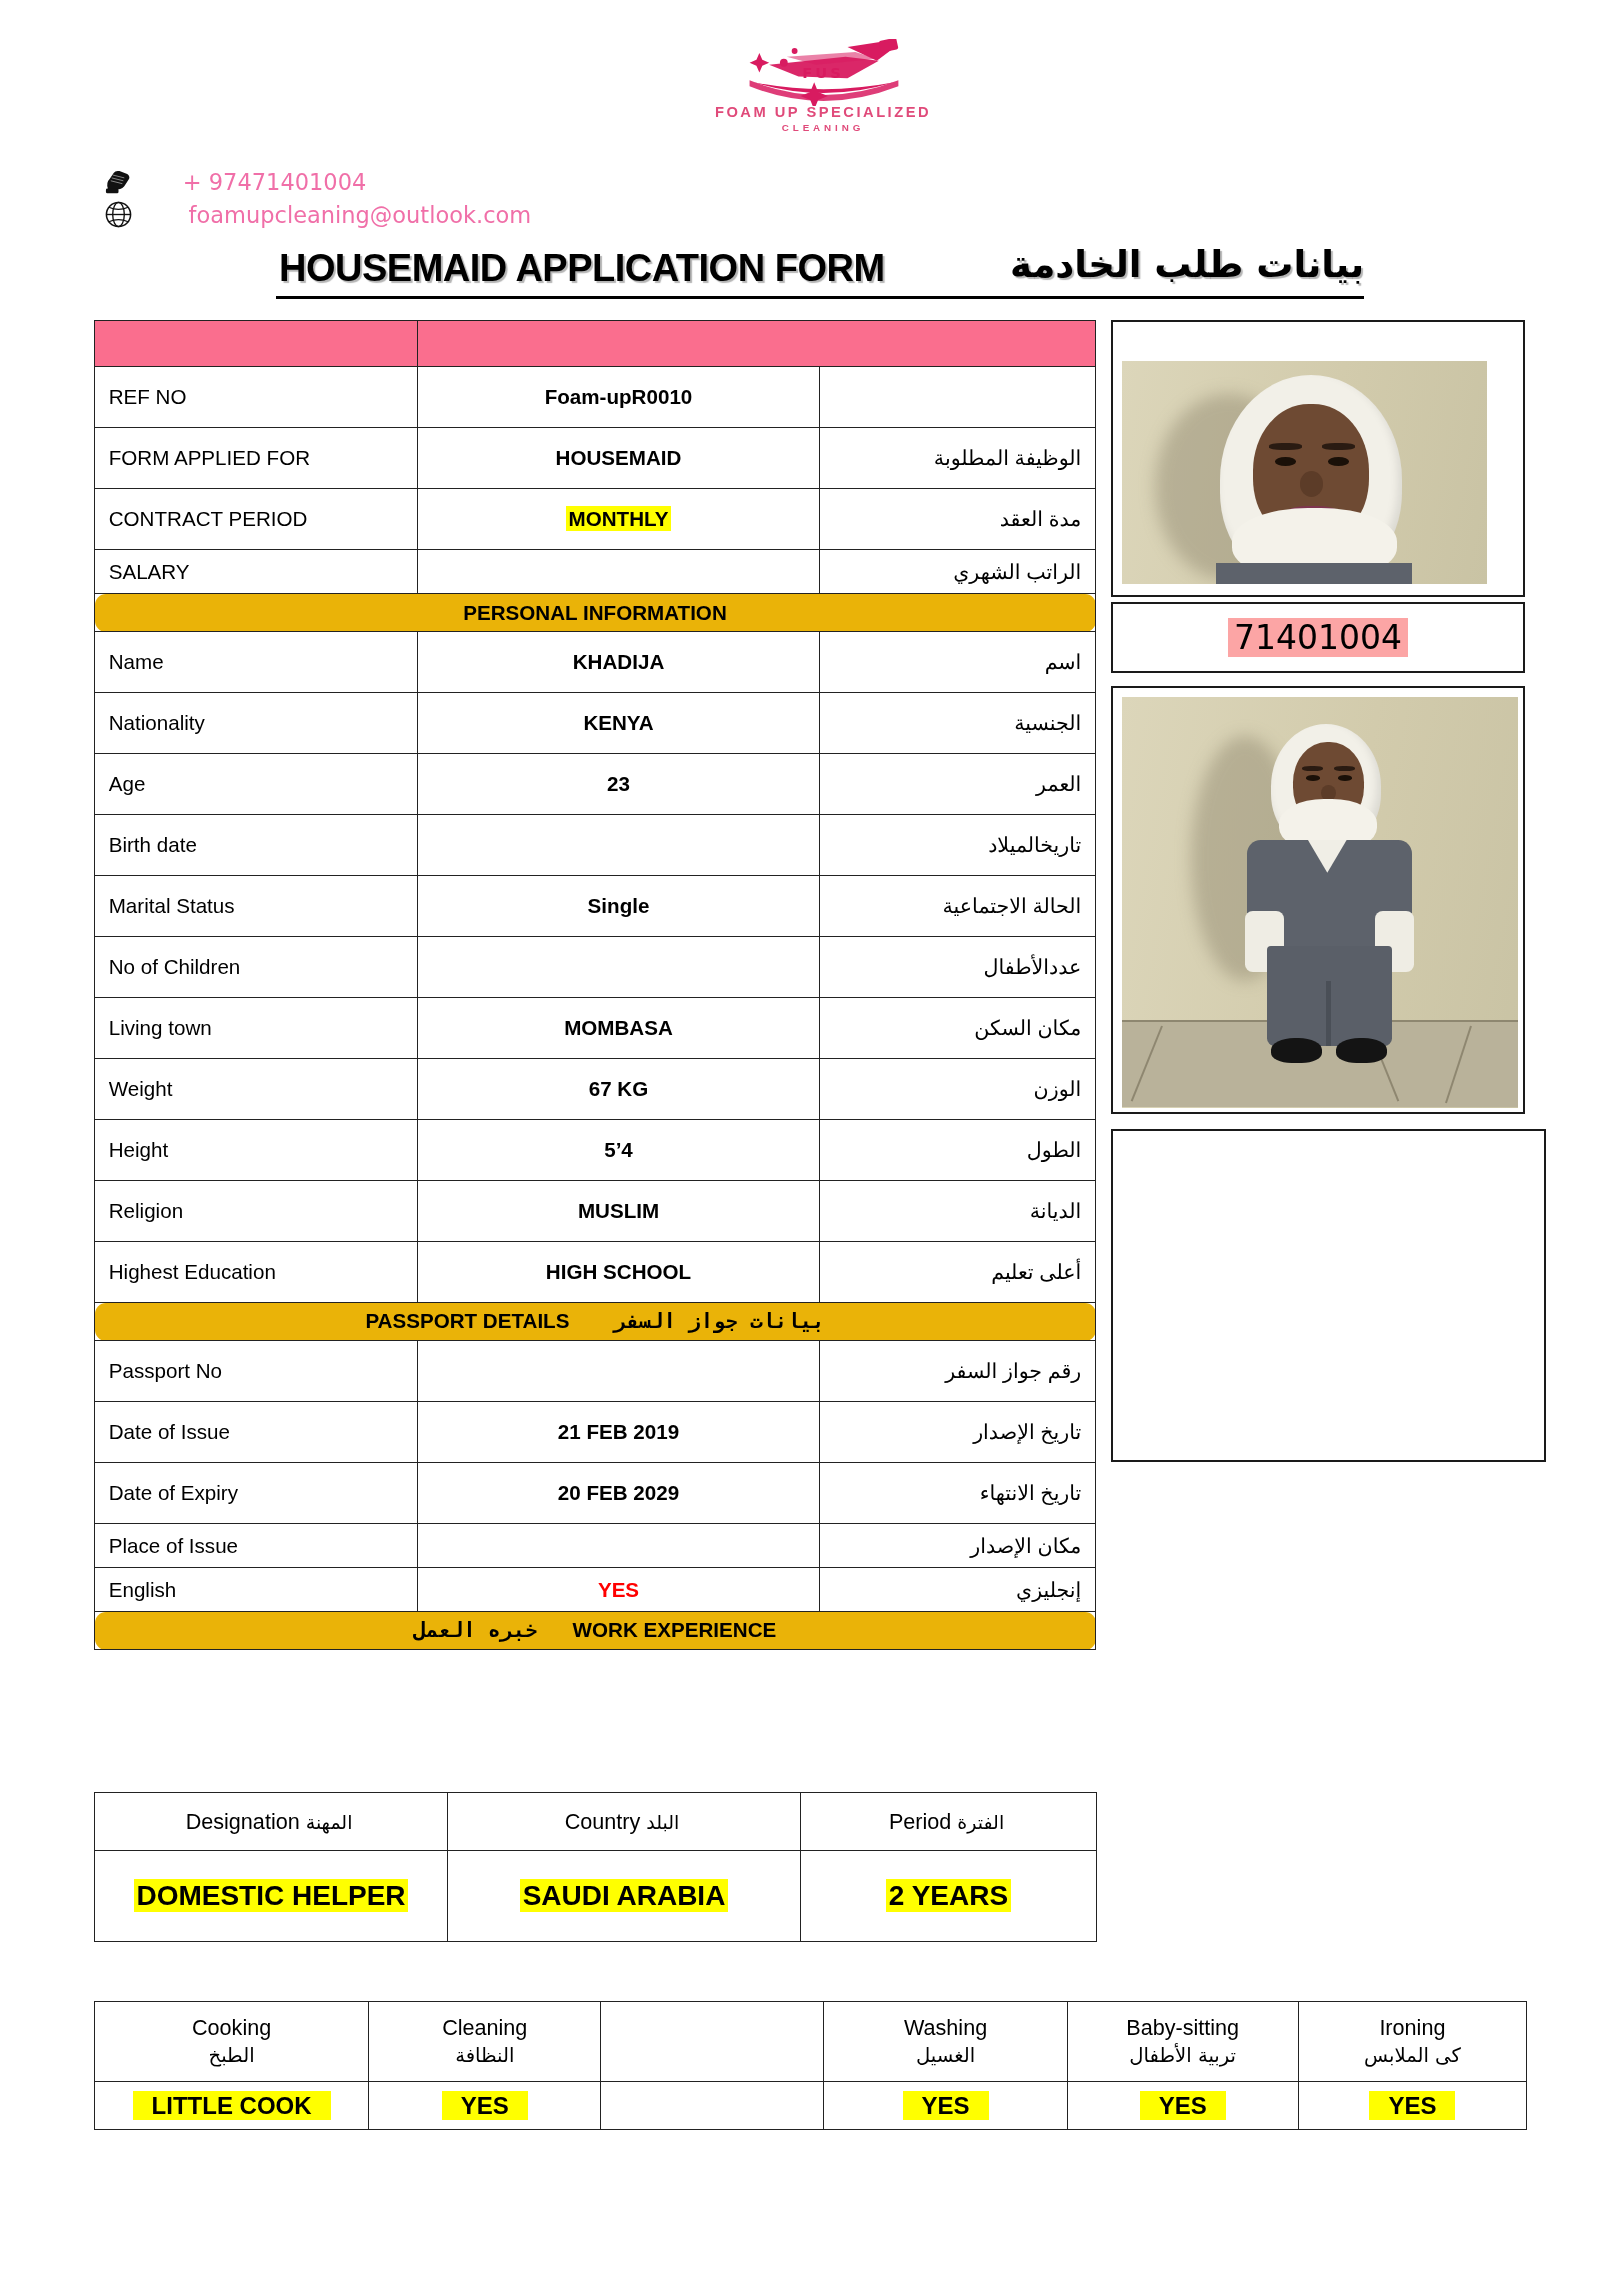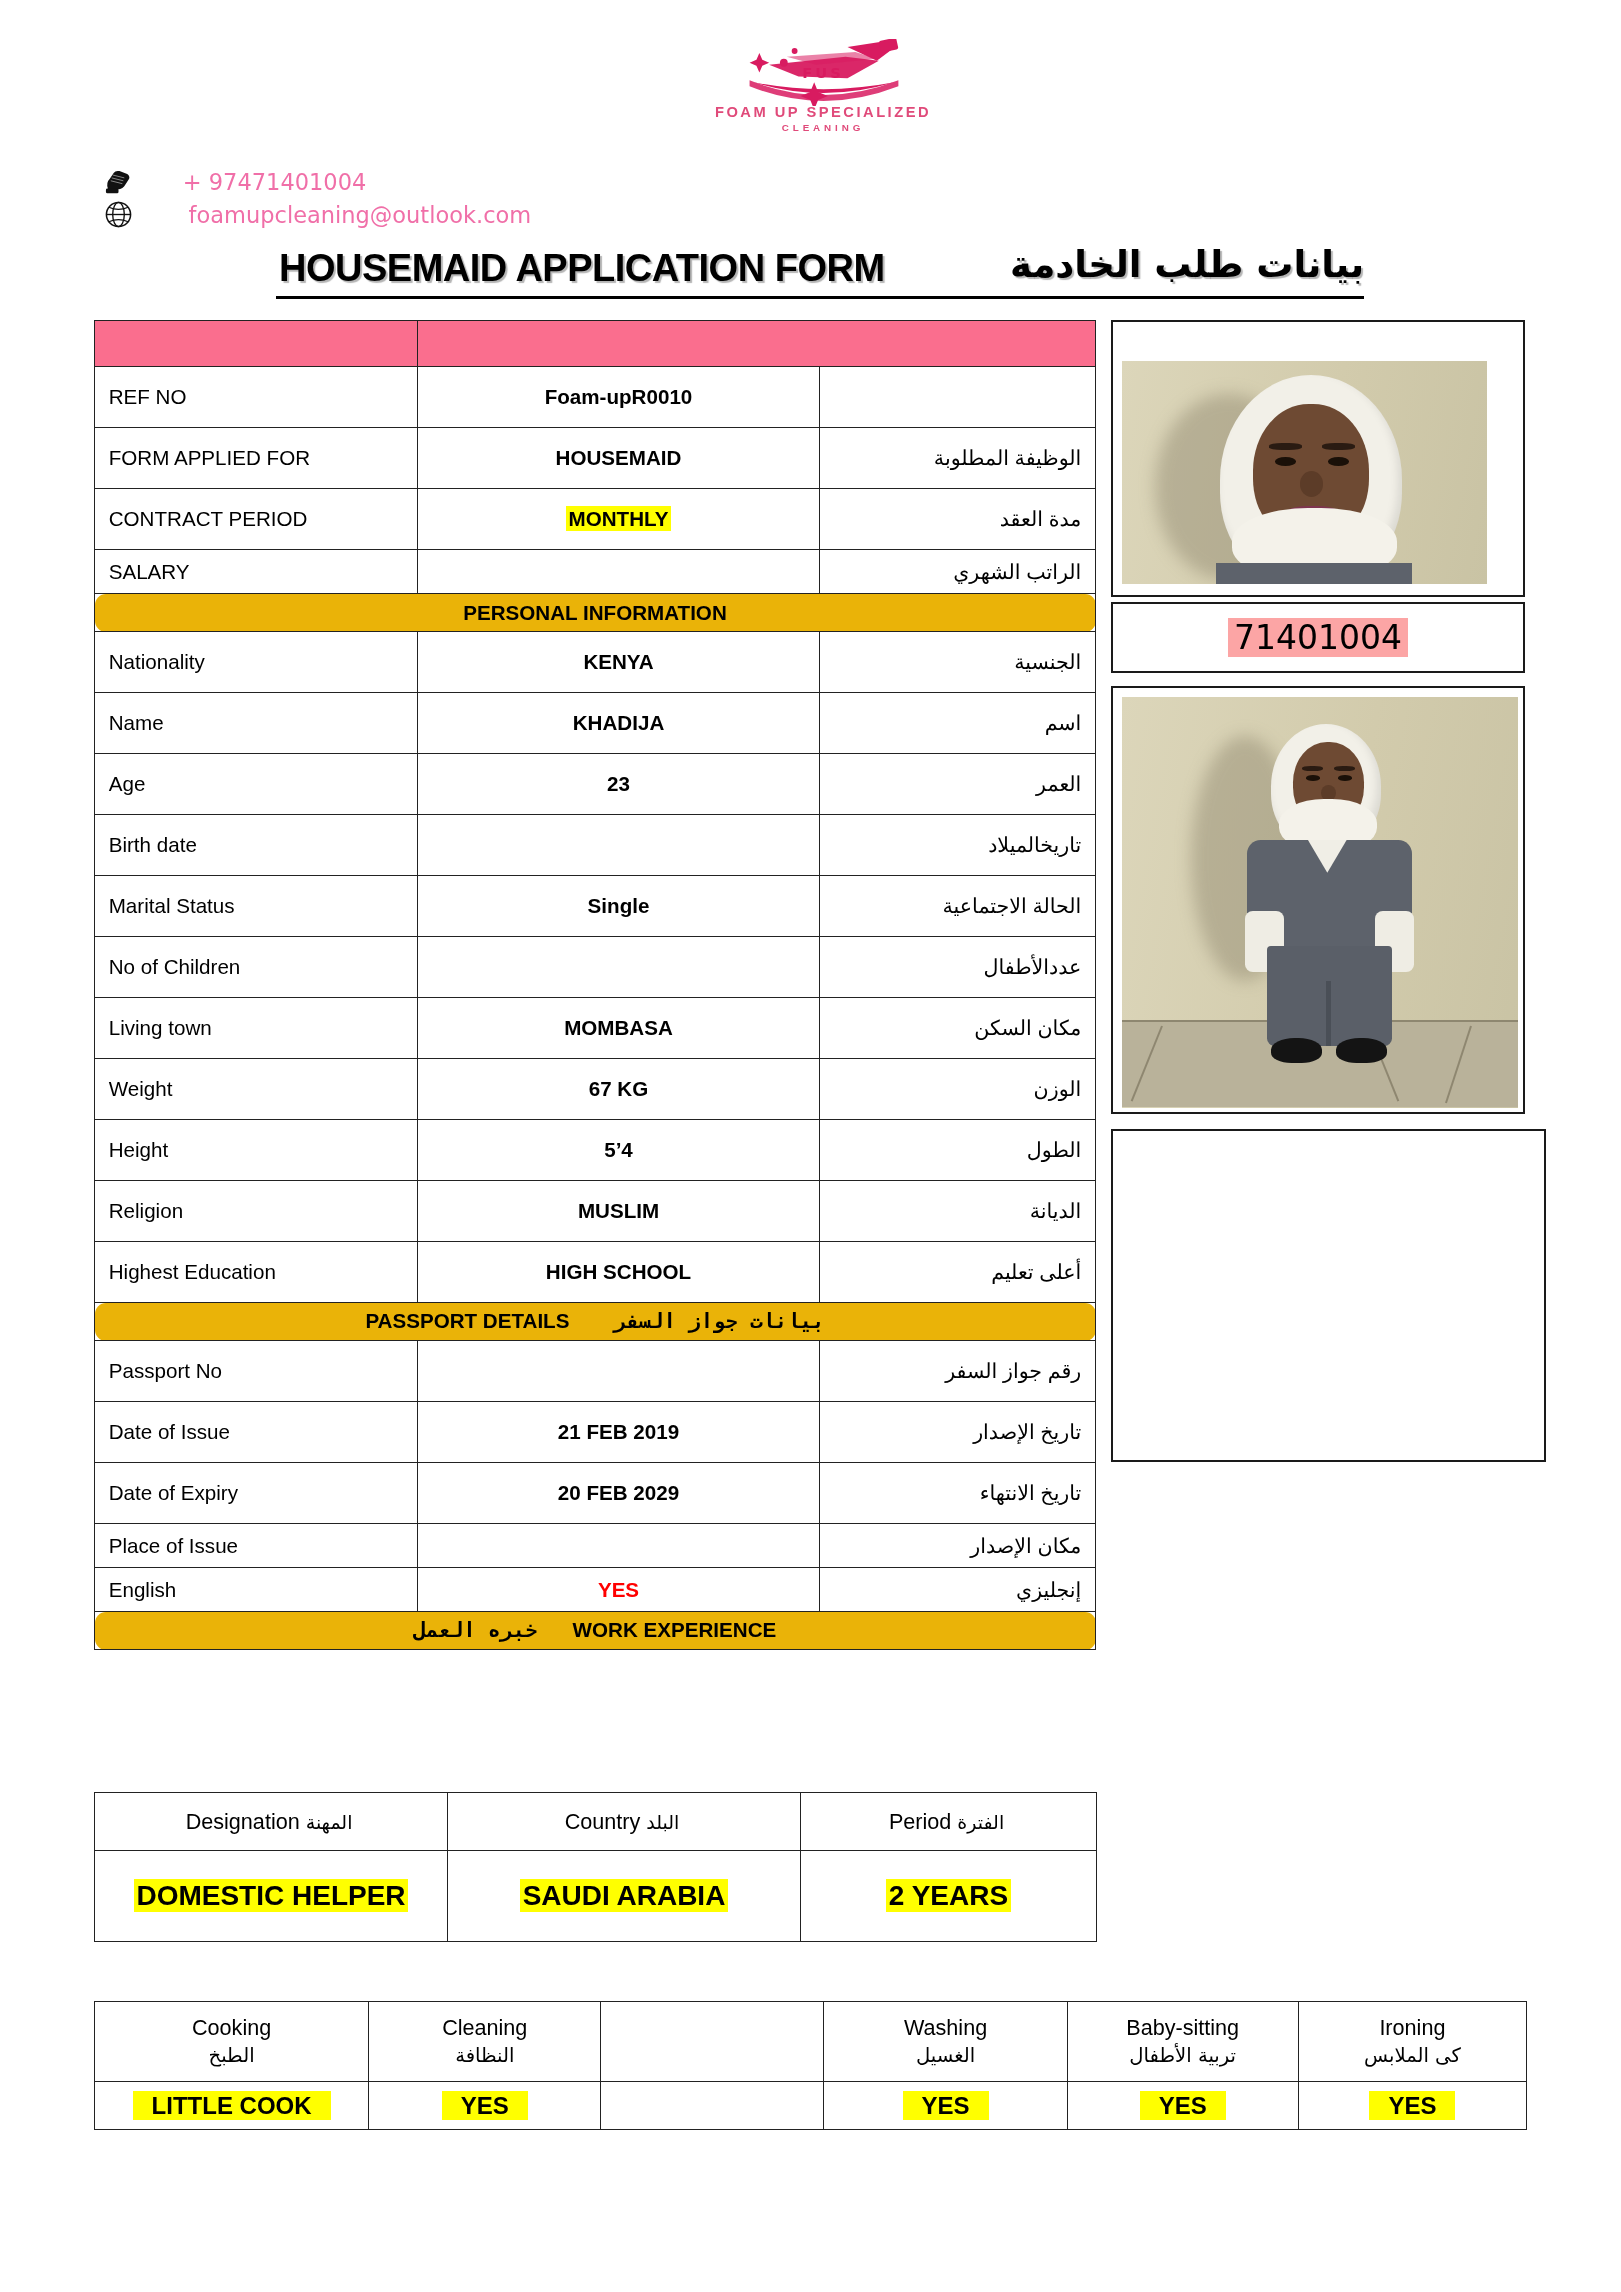--- a/index.html
+++ b/index.html
@@ -354,28 +354,28 @@
       <td>SALARY</td>
       <td class="val"></td>
       <td class="ar">الراتب الشهري</td>
     </tr>
 
     <tr class="section-head">
       <td colspan="3">PERSONAL INFORMATION</td>
     </tr>
 
     <tr class="row-std">
+      <td>Name</td>
+      <td class="val">KHADIJA</td>
+      <td class="ar">اسم</td>
+    </tr>
+    <tr class="row-std">
       <td>Nationality</td>
       <td class="val">KENYA</td>
       <td class="ar">الجنسية</td>
-    </tr>
-    <tr class="row-std">
-      <td>Name</td>
-      <td class="val">KHADIJA</td>
-      <td class="ar">اسم</td>
     </tr>
     <tr class="row-std">
       <td>Age</td>
       <td class="val">23</td>
       <td class="ar">العمر</td>
     </tr>
     <tr class="row-std">
       <td>Birth date</td>
       <td class="val"></td>
       <td class="ar">تاريخالميلاد</td>

